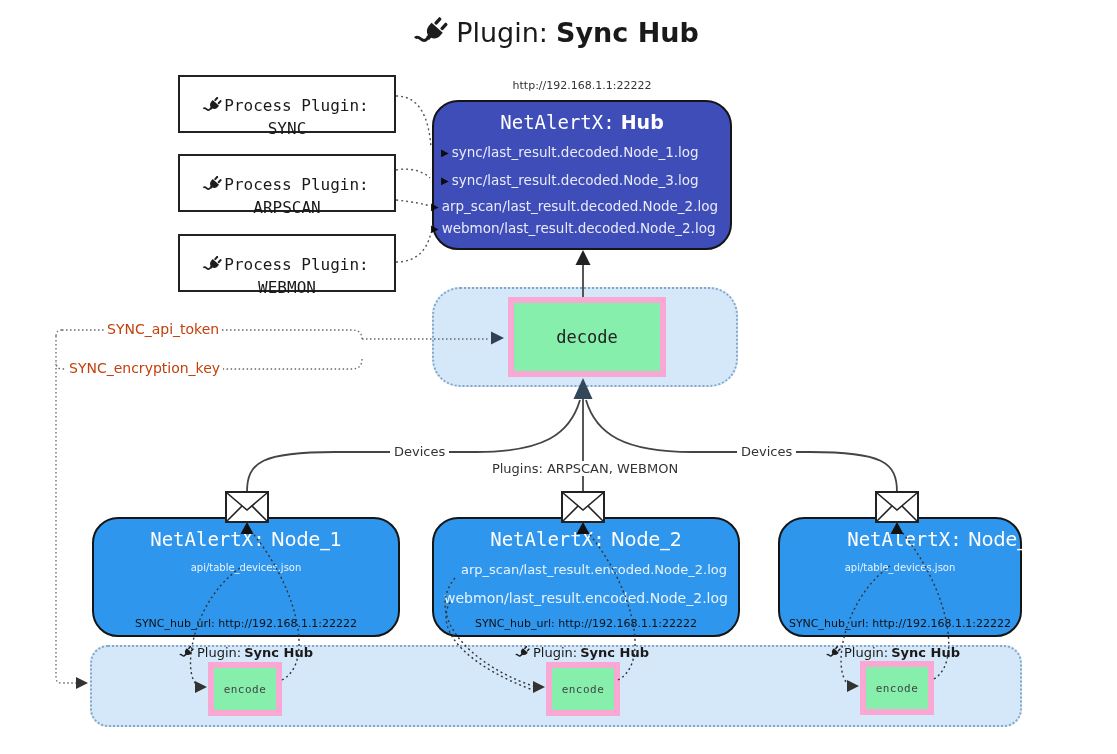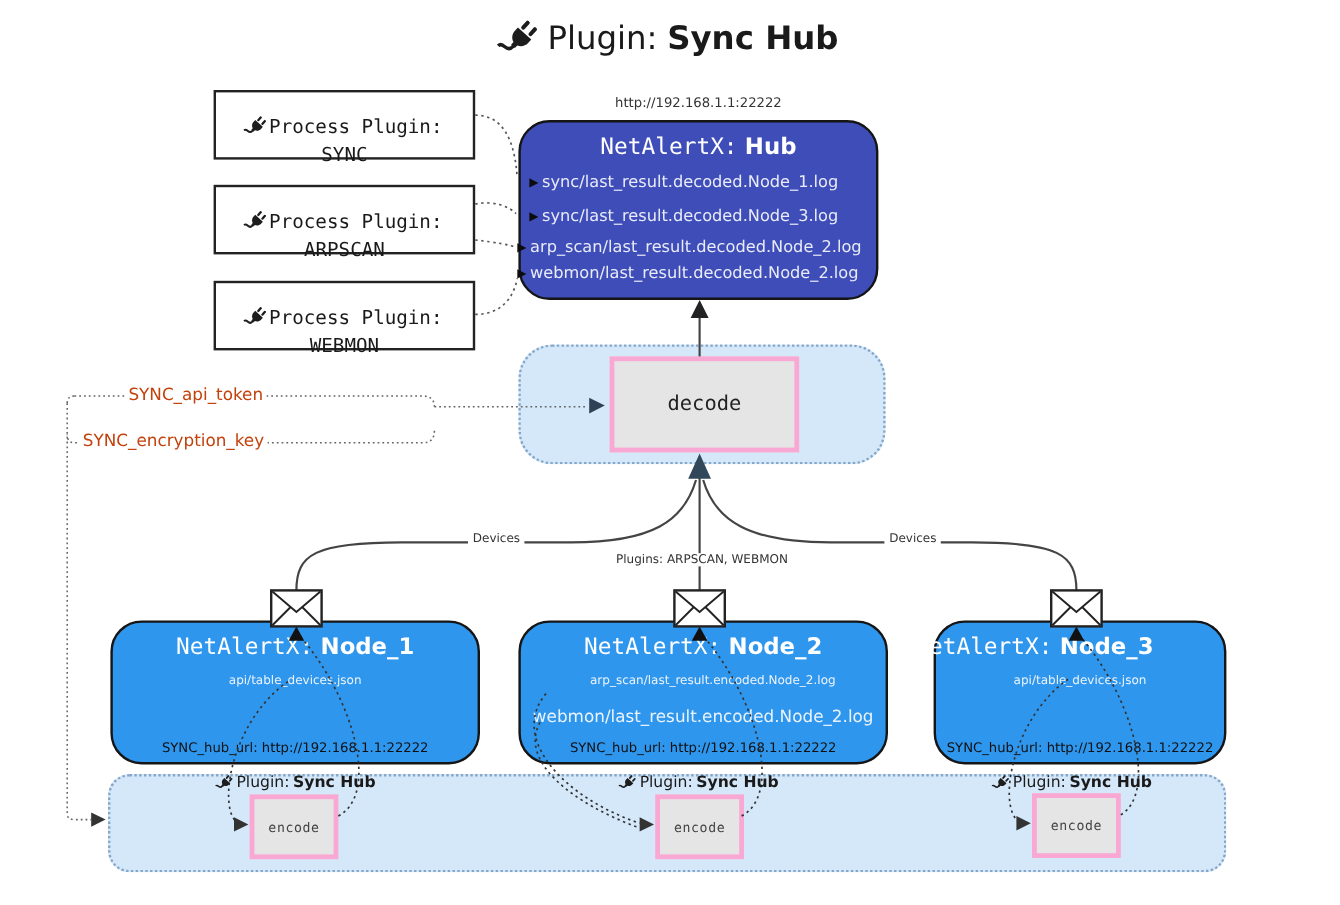--- a/index.html
+++ b/index.html
@@ -27,34 +27,34 @@
   .hub-title .pre{font-family:"DejaVu Sans Mono", monospace;}
   .hub-title b{font-weight:700;}
   .hublog{left:434px;width:298px;height:20px;display:flex;align-items:center;color:#E9EBF8;font-size:13.5px;z-index:2;white-space:nowrap;}
   .hublog b{font-weight:400;}
   .hublog .mk{color:#0c0c0c;font-size:10px;margin-right:3px;}
   .url{font-size:11px;color:#333;z-index:2;}
 
   
   .panel{background:#D5E8FA;border:2px dotted #84A7C9;box-sizing:border-box;z-index:0;}
   .dpanel{left:432px;top:287px;width:306px;height:100px;border-radius:28px;}
-  .wbox{background:#e5e5e5;border:4px solid #f9a8d4;box-sizing:border-box;display:flex;align-items:center;justify-content:center;z-index:1;}
+  .wbox{background:#86efac;border:6px solid #f9a8d4;box-sizing:border-box;display:flex;align-items:center;justify-content:center;z-index:1;}
   .decodebox{left:508px;top:297px;width:158px;height:80px;font-size:17px;color:#222;}
 
   
   .tok{background:#fff;padding:0 3px;font-size:14px;color:#c2410c;z-index:3;white-space:nowrap;}
 
   
-  .edge-label{background:#fff;padding:0 4px;font-size:10px;color:#333;z-index:3;white-space:nowrap;}
+  .edge-label{background:#fff;padding:0 4px;font-size:13px;color:#333;z-index:3;white-space:nowrap;}
 
   
   .node{top:517px;height:120px;background:#2F96EE;border:2px solid #151515;border-radius:26px;box-sizing:border-box;z-index:1;}
   .node-title{top:528px;text-align:center;font-size:19px;color:#ffffff;z-index:2;}
   .node-title .pre{font-family:"DejaVu Sans Mono", monospace;}
-  .node-title b{font-weight:700;}
+  .node-title b{font-weight:400;}
   .nfile{text-align:center;color:#EAF3FC;font-size:10px;z-index:2;white-space:nowrap;}
   .nurl{top:617px;text-align:center;color:#101010;font-size:11px;z-index:2;white-space:nowrap;}
 
   
   .bpanel{left:90px;top:645px;width:932px;height:82px;border-radius:18px;}
   .encbox{top:662px;width:74px;height:54px;font-size:11px;color:#444;letter-spacing:.5px;}
   .enclabel{top:645px;display:flex;align-items:center;gap:3px;font-size:13px;color:#1a1a1a;z-index:3;white-space:nowrap;transform:translateX(-50%);}
   .enclabel b{font-weight:700;}
 
   svg.overlay{position:absolute;left:0;top:0;z-index:2;pointer-events:none;}
@@ -158,26 +158,26 @@
   <b>Node_1</b>
 </div>
 <div class="abs nfile" style="left:92px;width:308px;top:562px">api/table_devices.json</div>
 <div class="abs nurl" style="left:92px;width:308px">SYNC_hub_url: http://192.168.1.1:22222</div>
 
 <div class="abs node" style="left:432px;width:308px"></div>
 <div class="abs node-title" style="left:432px;width:308px">
   <span class="pre">NetAlertX:</span>
   <b>Node_2</b>
 </div>
-<div class="abs nfile" style="left:440px;width:308px;top:562px;font-size:10px">arp_scan/last_result.encoded.Node_2.log</div>
+<div class="abs nfile" style="left:440px;width:308px;top:562px;font-size:13px">arp_scan/last_result.encoded.Node_2.log</div>
 <div class="abs nfile" style="left:432px;width:308px;top:590px;font-size:14px">webmon/last_result.encoded.Node_2.log</div>
 <div class="abs nurl" style="left:432px;width:308px">SYNC_hub_url: http://192.168.1.1:22222</div>
 
 <div class="abs node" style="left:778px;width:244px"></div>
-<div class="abs node-title" style="left:740px;width:244px">
+<div class="abs node-title" style="left:821px;width:244px">
   <span class="pre">NetAlertX:</span>
   <b>Node_3</b>
 </div>
 <div class="abs nfile" style="left:778px;width:244px;top:562px">api/table_devices.json</div>
 <div class="abs nurl" style="left:778px;width:244px">SYNC_hub_url: http://192.168.1.1:22222</div>
 
 <div class="abs panel bpanel"></div>
 
 <div class="abs enclabel" style="left:247px">
   <svg class="plug" width="13" height="15" viewBox="0 0 24 26">

